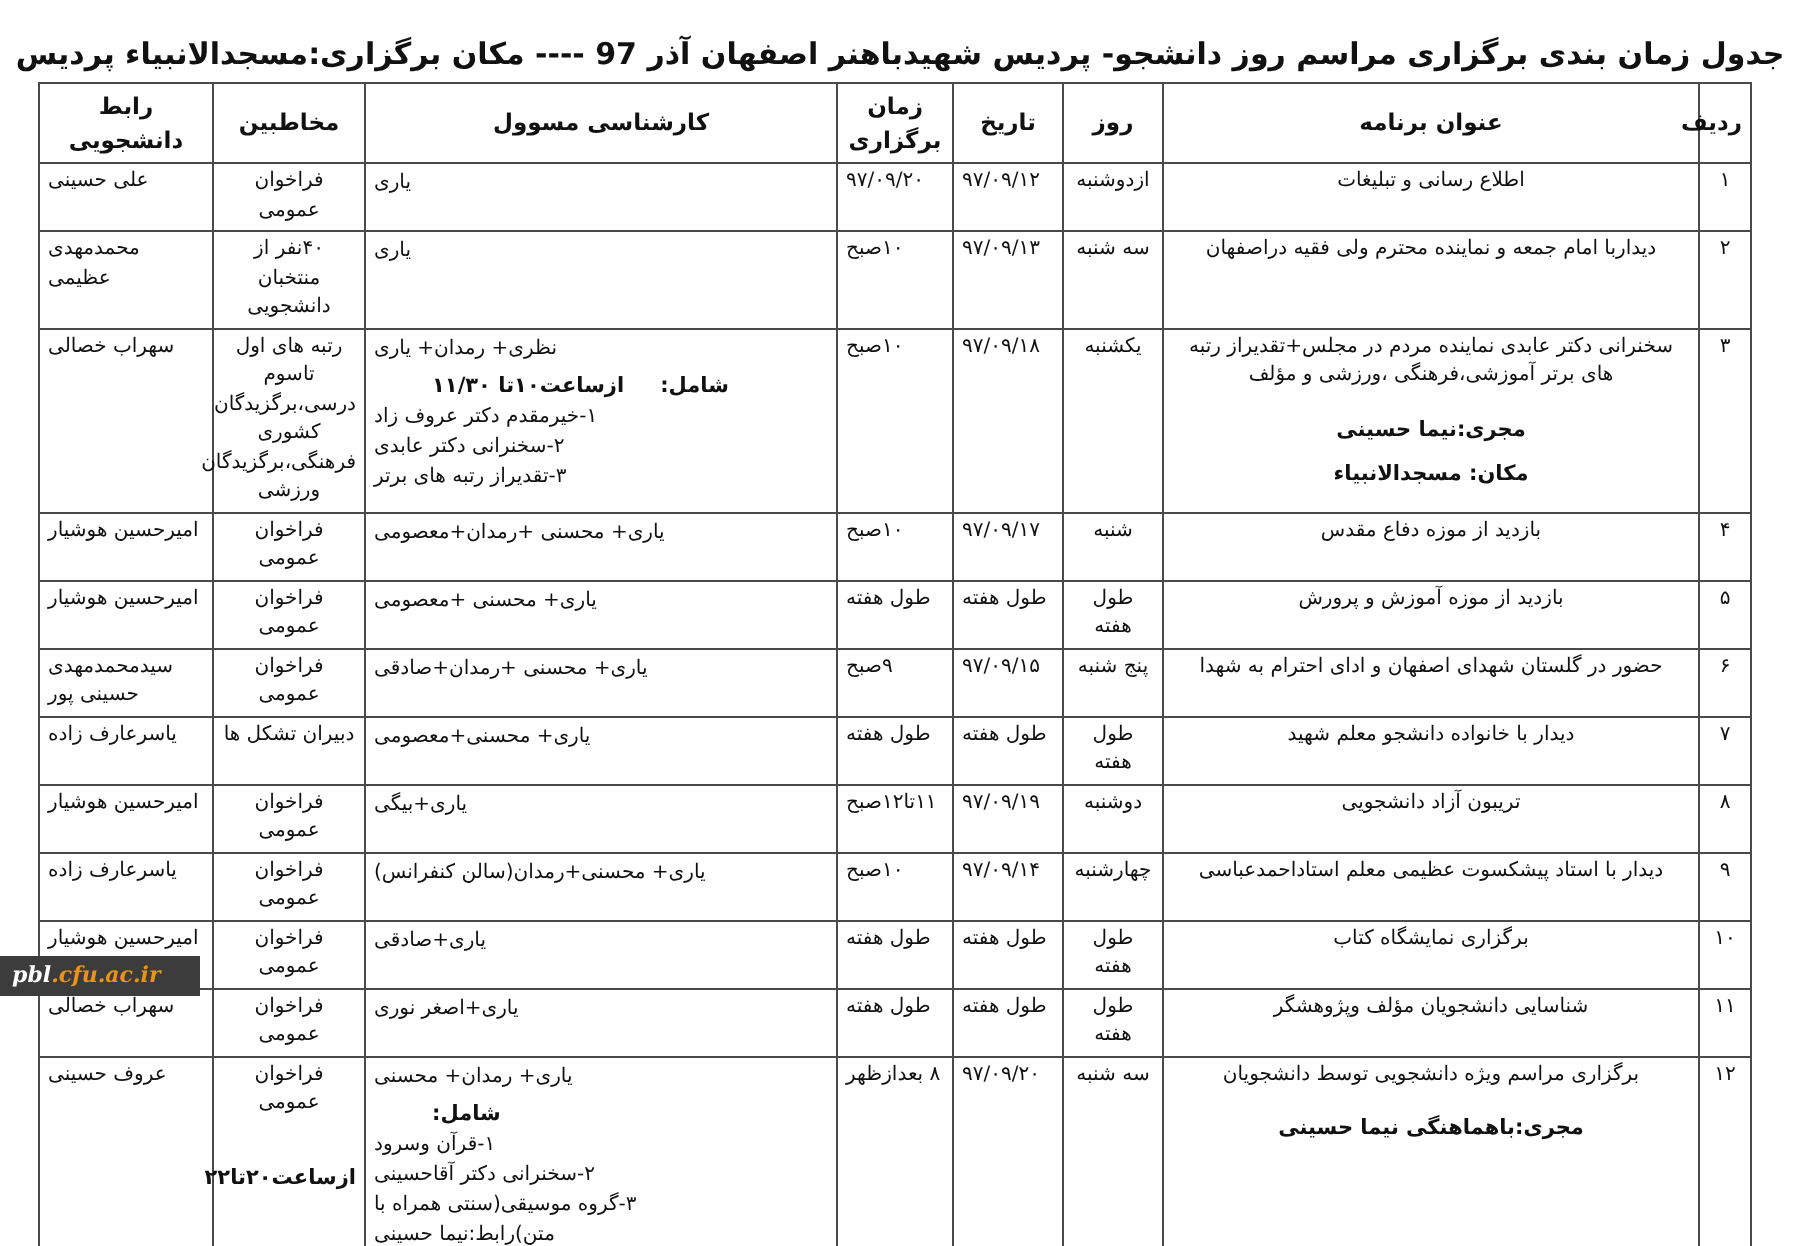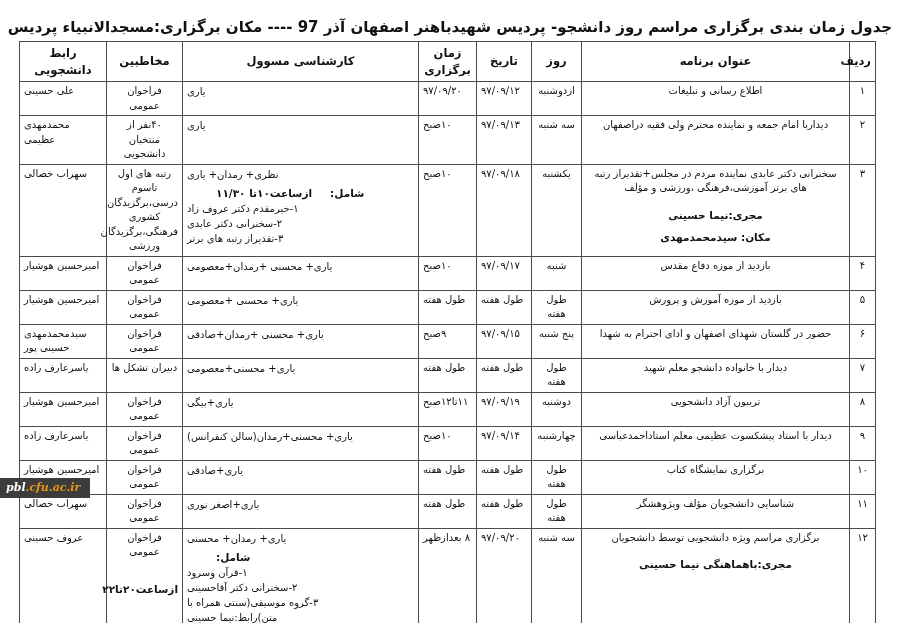--- a/index.html
+++ b/index.html
@@ -133,21 +133,21 @@
   .watermark {
     position: absolute;
     left: 0px;
     bottom: 1px;
     background: #3c3c3c;
     color: #ffffff;
     font-family: "DejaVu Serif", "Liberation Serif", serif;
     font-style: italic;
     font-weight: bold;
     font-size: 11px;
-    padding: 3px 10px 4px 6px;
+    padding: 3px 20px 4px 6px;
     direction: ltr;
     letter-spacing: 0px;
   }
   .watermark .dom { color: #e8941a; }
 </style>
 </head>
 <body>
 
 <div class="page">
 
@@ -210,21 +210,21 @@
             <td class="aud">
               <span class="cell-main">۴۰نفر از منتخبان دانشجویی</span>
             </td>
             <td class="liaison"><span>محمدمهدی عظیمی</span></td>
           </tr>
           <tr>
             <td class="radif"><span>۳</span></td>
             <td class="title">
               <span class="cell-main">سخنرانی دکتر عابدی نماینده مردم در مجلس+تقدیراز رتبه های برتر آموزشی،فرهنگی ،ورزشی و مؤلف</span>
               <span class="cell-note">مجری:نیما حسینی</span>
-              <span class="cell-note tight">مکان: سیدمحمدمهدی</span>
+              <span class="cell-note tight">مکان: مسجدالانبیاء</span>
             </td>
             <td class="day"><span>یکشنبه</span></td>
             <td class="date"><span>۹۷/۰۹/۱۸</span></td>
             <td class="time"><span>۱۰صبح</span></td>
             <td class="expert">
               <span class="sub-line">نظری+ رمدان+ یاری</span>
               <span class="sub-head"><span>شامل:</span><span class="spaced">ازساعت۱۰تا ۱۱/۳۰</span></span>
               <span class="sub-line">۱-خیرمقدم دکتر عروف زاد</span>
               <span class="sub-line">۲-سخنرانی دکتر عابدی</span>
               <span class="sub-line">۳-تقدیراز رتبه های برتر</span>

